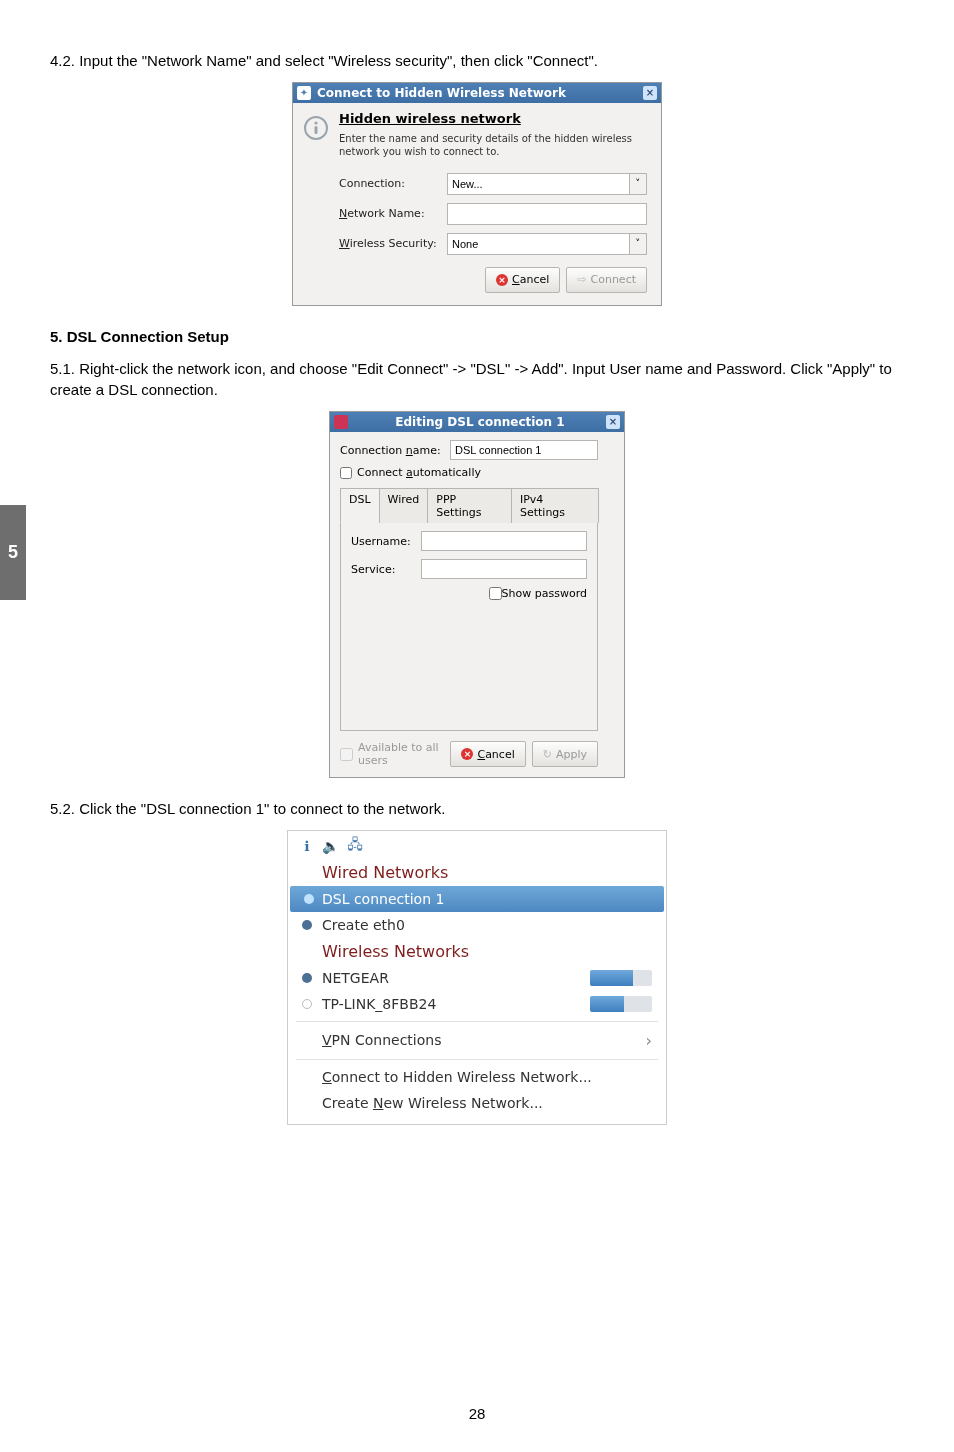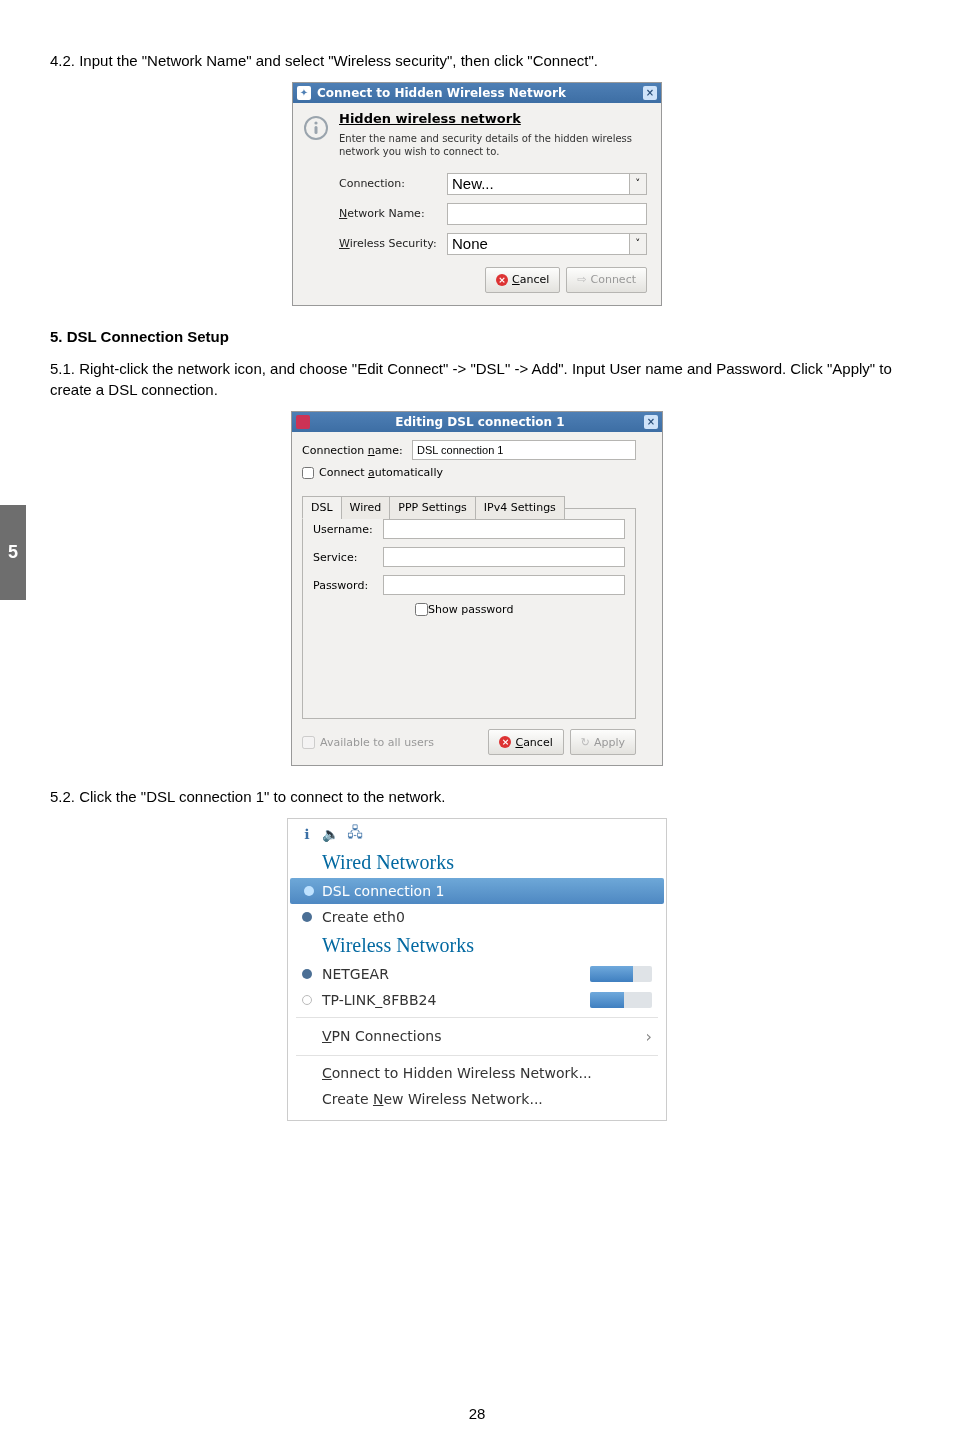--- a/index.html
+++ b/index.html
@@ -18,58 +18,58 @@
   .dlg1-title-x { margin-left:auto; width:14px; height:14px; background:#cfe3f9; color:#2a4f7a; font-size:10px; text-align:center; line-height:14px; border-radius:2px;}
   .dlg1-body { display:flex; padding:8px 14px 12px 10px; }
   .dlg1-info-icon { width:30px; flex:0 0 30px; padding-top:4px; }
   .dlg1-info-icon svg { width:26px; height:26px; }
   .dlg1-content { flex:1; padding-left:6px; }
   .dlg1-heading { font-weight:bold; font-size:13px; margin-bottom:6px;text-decoration:underline; }
   .dlg1-desc { font-size:10px; color:#333; margin-bottom:14px; line-height:1.35; }
   .dlg1-row { display:flex; align-items:center; margin-bottom:8px; }
   .dlg1-label { width:108px; font-size:11px; color:#222; }
   .dlg1-field { flex:1; }
-  .dlg1-input { width:100%; height:22px; border:1px solid #b6b5b2; background:#fff; font-size:15px; padding:0 4px;}
+  .dlg1-input { width:100%; height:22px; border:1px solid #b6b5b2; background:#fff; font-size:11px; padding:0 4px;}
   .dlg1-combo { display:flex; }
   .dlg1-combo .dlg1-input { border-right:none; }
   .dlg1-combo-btn { width:20px; height:22px; border:1px solid #b6b5b2; border-left:1px solid #b6b5b2; background:#f2f1ef; font-size:10px; display:flex; align-items:center; justify-content:center;}
   .dlg1-buttons { display:flex; justify-content:flex-end; gap:6px; margin-top:12px; }
   .gtk-btn { height:26px; padding:0 10px; border:1px solid #b6b5b2; background:linear-gradient(#fdfdfc,#e3e2de); font-size:11px; display:flex; align-items:center; gap:4px; border-radius:2px;}
   .gtk-btn.disabled { color:#999; }
   .red-x { width:12px; height:12px; border-radius:50%; background:#d33; color:#fff; font-size:9px; text-align:center; line-height:12px; font-weight:bold;}
 
   
-  .dlg2 { width: 372px; border:1px solid #999; background:#f2f1ef; font-family:"DejaVu Sans", Verdana, sans-serif; }
+  .dlg2 { width: 296px; border:1px solid #999; background:#f2f1ef; font-family:"DejaVu Sans", Verdana, sans-serif; }
   .dlg2-titlebar { background: linear-gradient(#4e7fb5,#3d6ea4); color:#fff; font-size:12px; font-weight:bold; height:20px; display:flex; align-items:center; padding:0 4px; }
   .dlg2-title-icon { width:14px; height:14px; background:#c35; border-radius:2px; margin-right:6px;}
   .dlg2-title-x { margin-left:auto; width:14px; height:14px; background:#cfe3f9; color:#2a4f7a; font-size:10px; text-align:center; line-height:14px; border-radius:2px;}
   .dlg2-body { padding:8px 26px 10px 10px; }
   .dlg2-row { display:flex; align-items:center; margin-bottom:6px; font-size:11px; }
   .dlg2-row .lbl { width:110px; }
   .dlg2-row .fld { flex:1; }
   .dlg2-row input[type=text] { width:100%; height:20px; border:1px solid #b6b5b2; font-size:11px; padding:0 4px; background:#fff;}
   .dlg2-check { display:flex; align-items:center; gap:5px; font-size:11px; margin-bottom:6px;}
   .dlg2-check input { width:12px; height:12px;}
   .tabs { display:flex; border-bottom:1px solid #b6b5b2; font-size:11px; }
-  .tab { padding:4px 8px; border:1px solid #b6b5b2; border-bottom:none; background:#eceae6; margin-right:-1px; position:relative; top:11px;}
+  .tab { padding:4px 8px; border:1px solid #b6b5b2; border-bottom:none; background:#eceae6; margin-right:-1px; position:relative; top:3px;}
   .tab.active { background:#f2f1ef; border-bottom:1px solid #f2f1ef;}
   .tabpanel { border:1px solid #b6b5b2; border-top:none; padding:10px; min-height:210px; }
   .tabpanel .fr { display:flex; align-items:center; margin-bottom:8px; font-size:11px;}
   .tabpanel .fr .lbl2 { width:70px; }
   .tabpanel .fr input { flex:1; height:20px; border:1px solid #b6b5b2; font-size:11px; padding:0 4px;}
-  .showpw { display:flex; align-items:center; font-size:11px; margin-left:102px;}
+  .showpw { display:flex; align-items:center; font-size:11px; margin-left:102px;justify-content:flex-end;}
   .dlg2-footer { display:flex; align-items:center; margin-top:10px; font-size:11px;}
   .dlg2-footer .left { display:flex; align-items:center; gap:5px; color:#999;}
   .dlg2-footer .right { margin-left:auto; display:flex; gap:6px;}
 
   
   .menu3 { width: 380px; border:1px solid #ccc; background:#fff; font-family:"DejaVu Sans", Verdana, sans-serif; padding:6px 0 8px 0; filter: blur(0.3px);}
   .menu3-tray { display:flex; gap:6px; padding:0 0 4px 10px;}
   .tray-ico { width:18px; height:18px; display:inline-flex; align-items:center; justify-content:center; font-size:14px;}
-  .menu-section { padding:4px 14px 4px 34px; font-size:20px; color:#0369a1; font-weight:500;font-family:Liberation Serif, serif;}
+  .menu-section { padding:4px 14px 4px 34px; font-size:16px; color:#7f1d1d; font-weight:500;}
   .menu-item { padding:5px 14px 5px 34px; font-size:14px; color:#333; display:flex; align-items:center; position:relative;}
   .menu-item.selected { background:linear-gradient(#6ea8d8,#4e88c2); color:#fff; border-radius:2px; margin:0 2px; padding-left:32px;}
   .menu-item .bullet { position:absolute; left:14px; width:10px; height:10px; border-radius:50%; }
   .menu-item .bullet.filled { background:#4b6f95; }
   .menu-item .bullet.filled-white { background:#bfe2ff; }
   .menu-item .bullet.empty { border:1.5px solid #bbb; }
   .sig { margin-left:auto; width:62px; height:16px; background:#dfe3e7; border-radius:2px; position:relative; overflow:hidden;}
   .sig .fill { position:absolute; left:0; top:0; bottom:0; background:linear-gradient(#6fa9dc,#3f7fc0);}
   .menu-sep { height:1px; background:#e2e2e2; margin:4px 8px;}
   .menu-item.arrow::after { content:"›"; margin-left:auto; color:#888; font-size:16px;}
@@ -179,24 +179,20 @@
       </div>
       <div class="tabpanel">
         <div class="fr">
           <div class="lbl2">Username:</div>
           <input type="text" style="">
         </div>
         <div class="fr">
           <div class="lbl2">Service:</div>
           <input type="text" style="">
         </div>
-        <div class="fr">
-          <div class="lbl2">Password:</div>
-          <input type="text" style="">
-        </div>
         <div class="showpw">
           <input type="checkbox" style="">
           <span>Show password</span>
         </div>
       </div>
 
       <div class="dlg2-footer">
         <div class="left">
           <input type="checkbox" disabled="" style="">
           <span>Available to all users</span>

